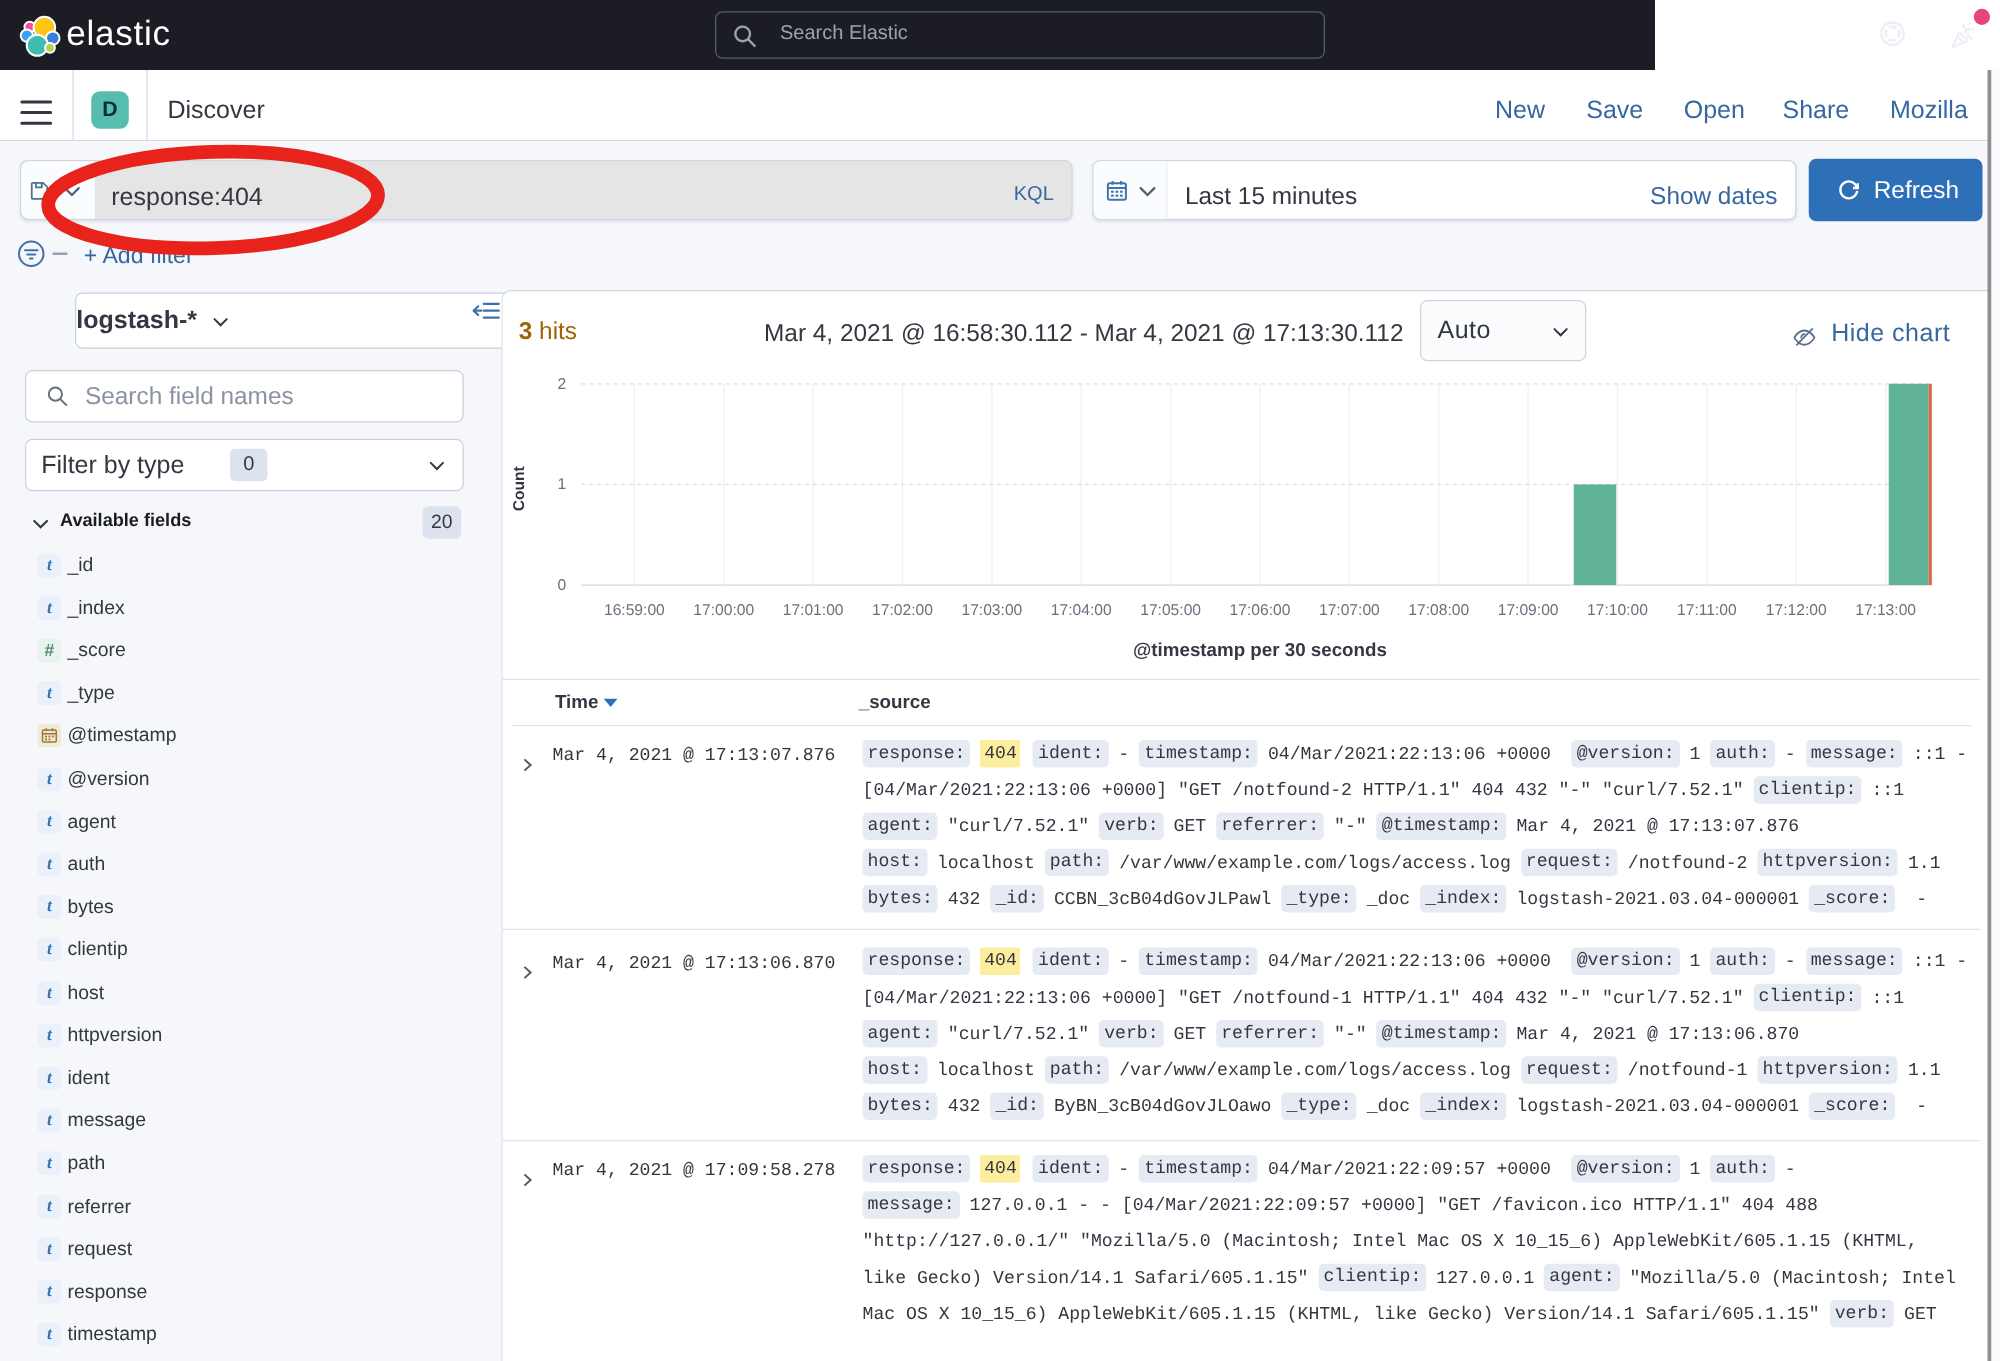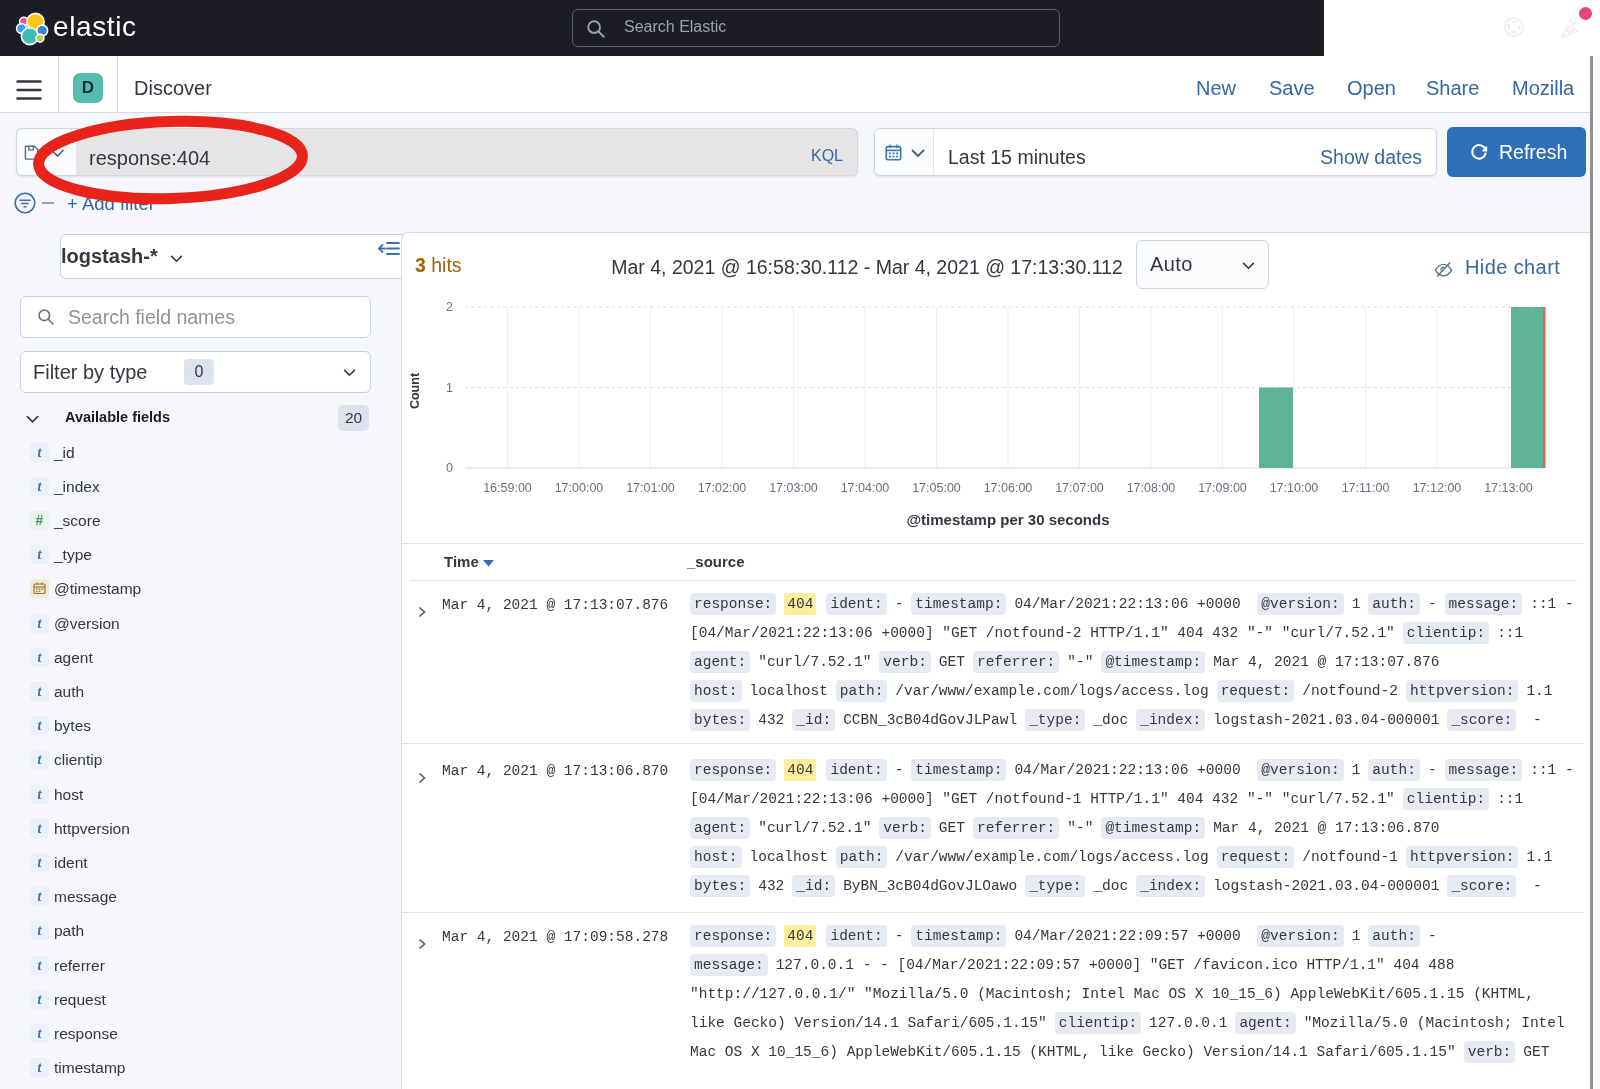--- a/index.html
+++ b/index.html
@@ -35,21 +35,21 @@
   
   .sbbox { position:absolute; background:#fff; border:1px solid #c9d1de; border-radius:6px; }
   #idxbox { left:20px; top:234px; width:351px; height:45px; text-align:left; line-height:43px;margin-left:40px; }
   #idxbox span { font-weight:bold; font-size:20px; color:#343741; }
   #fsearch { left:20px; top:296px; width:351px; height:42px; }
   #fsearch .ph { position:absolute; left:47px; top:0; line-height:40px; font-size:19.5px; color:#8b93a3; }
   #ftype { left:20px; top:351px; width:351px; height:42px; }
   #ftype .lbl { position:absolute; left:12px; top:0; line-height:40px; font-size:20px; color:#343741; }
   .gbadge { display:inline-block; background:#dde3ee; border-radius:4px; color:#343741; text-align:center; }
   #avail { position:absolute; left:12px; top:405px; width:365px; height:28px; }
-  #avail .txt { position:absolute; left:53px; top:4px; font-size:14.5px; font-weight:bold; color:#1a1c21; }
+  #avail .txt { position:absolute; left:36px; top:4px; font-size:14.5px; font-weight:bold; color:#1a1c21; }
   #avail .cnt { position:absolute; right:8px; top:0px; width:31px; height:26px; line-height:26px; font-size:15.5px; background:#dde3ee; border-radius:5px; text-align:center; color:#343741; }
   .field { position:absolute; left:30px; width:340px; height:24px; }
   .field .nm { position:absolute; left:24px; top:2px; font-size:15.5px; color:#343741; }
   .tbadge { position:absolute; left:0; top:1px; width:19px; height:19px; border-radius:4px; background:#ebf1fa; color:#3f70a8; text-align:center; font-family:"Liberation Serif",serif; font-style:italic; font-weight:bold; font-size:14px; line-height:19px; }
 
   
   #panel { position:absolute; left:401px; top:232px; width:1190px; height:857px; background:#fff; border:1px solid #d3dae6; border-right:none; border-bottom:none; border-radius:8px 0 0 0; }
   #hits { position:absolute; left:13px; top:21px; font-size:19.5px; color:#a16207; }
   #range { position:absolute; left:465px; top:23px; width:0; text-align:center; white-space:nowrap; font-size:19.5px; color:#343741; display:flex; justify-content:center; }
   #autobox { position:absolute; left:734px; top:7px; width:133px; height:49px; background:#fbfcfd; border:1px solid #ced4de; border-radius:6px; }

